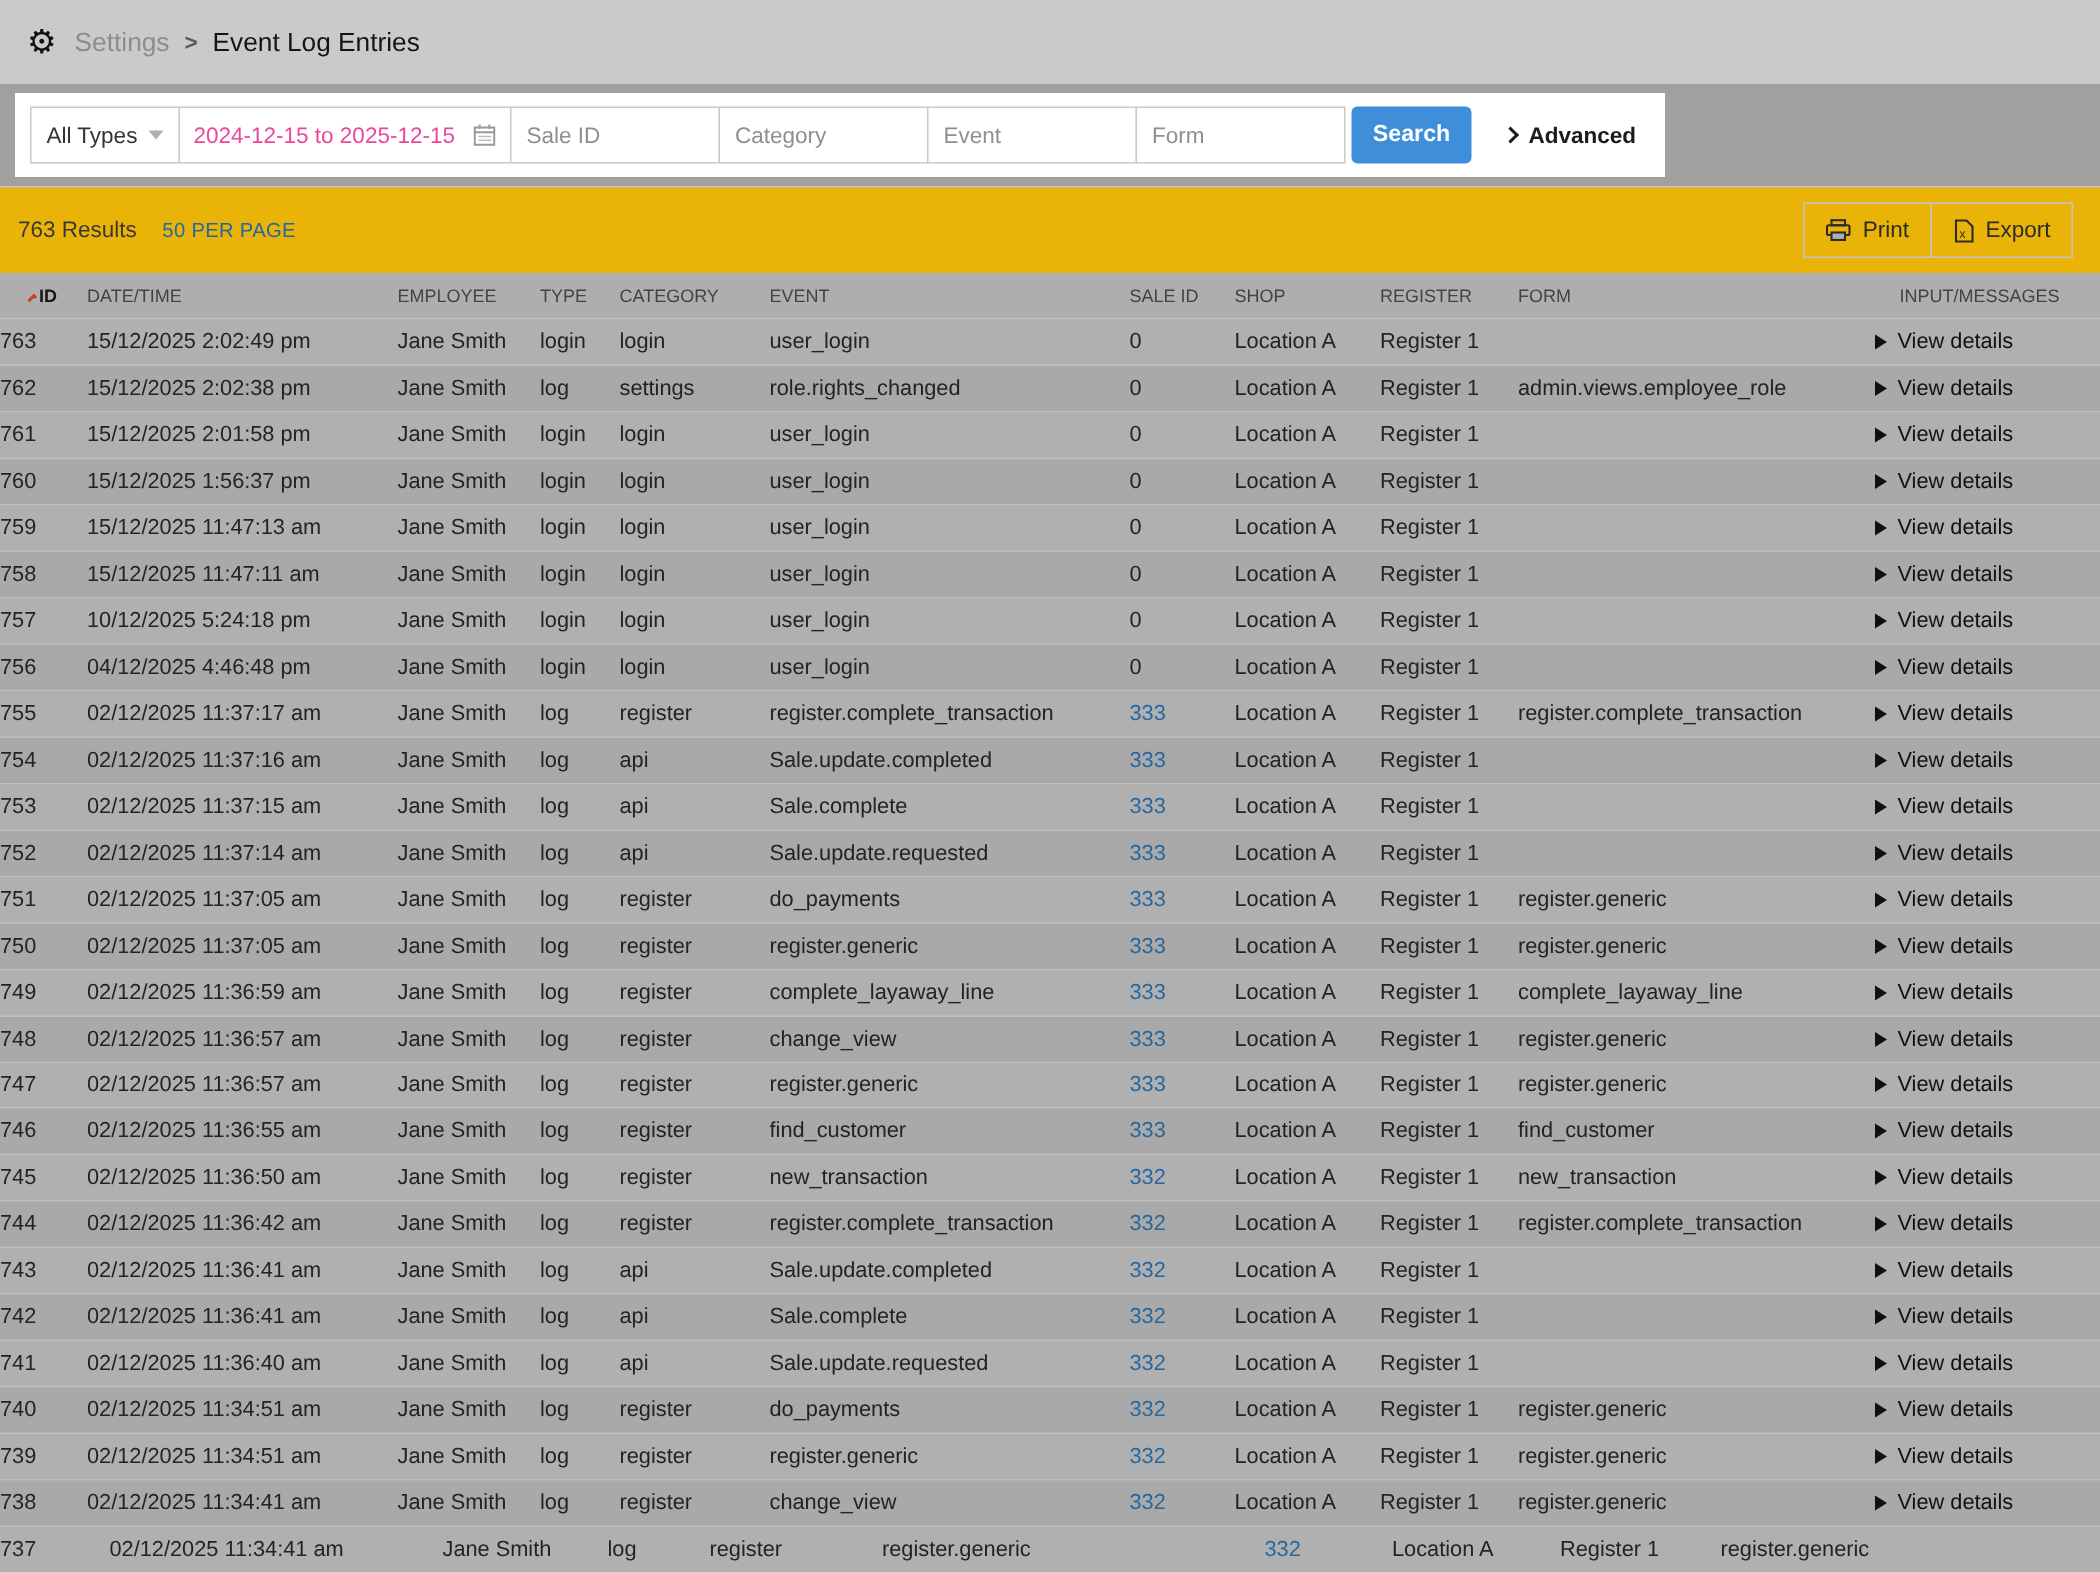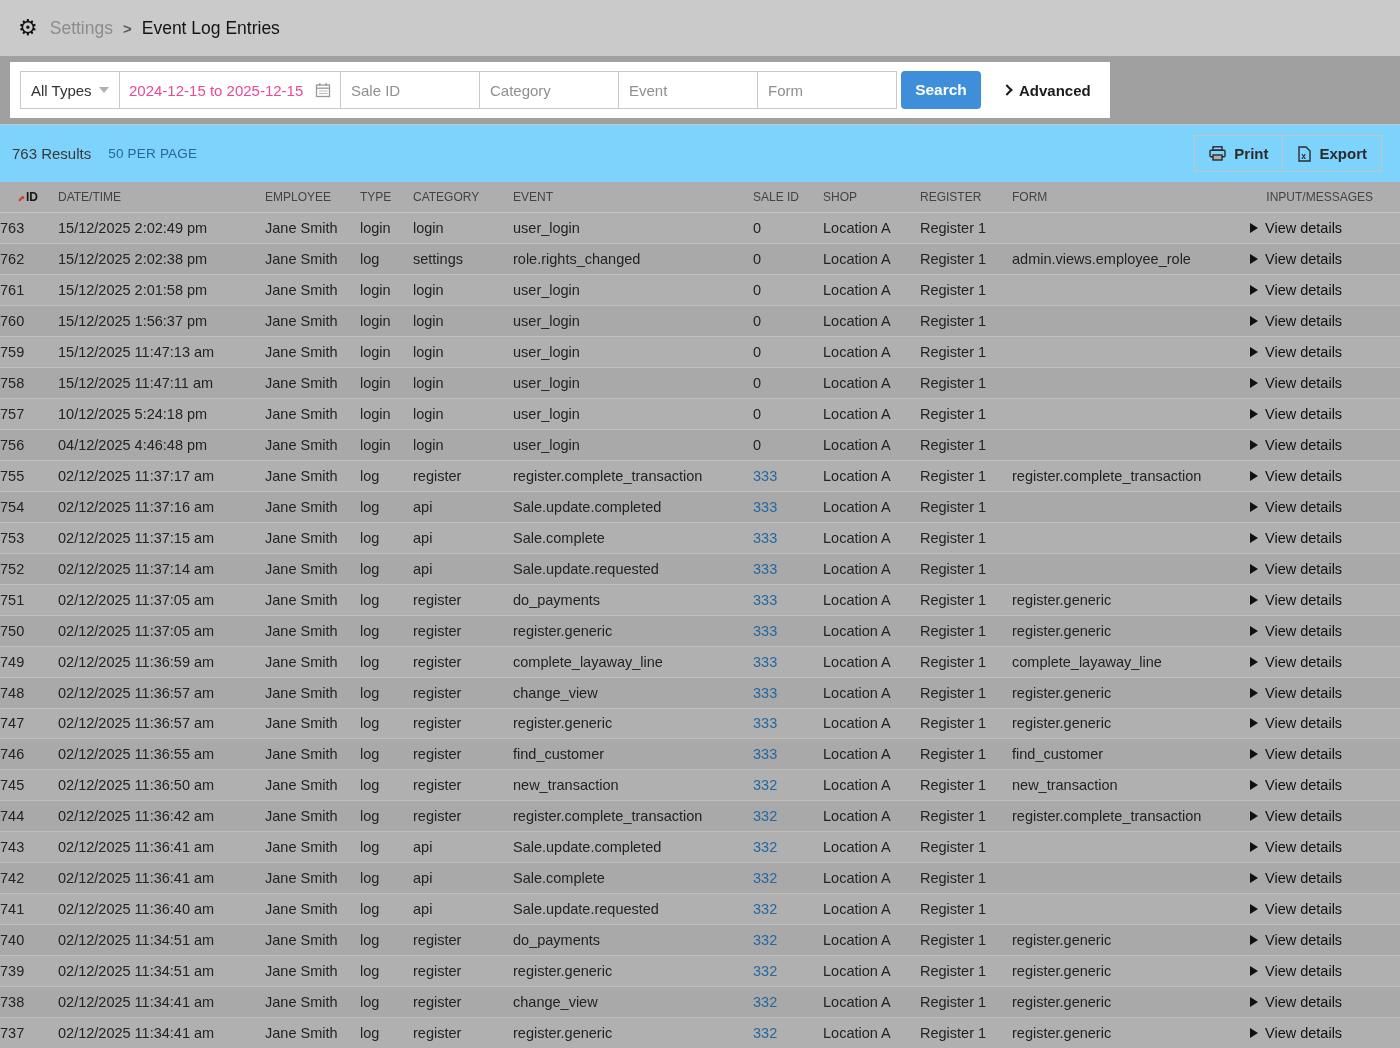--- a/index.html
+++ b/index.html
@@ -24,50 +24,50 @@
   .date-box { width:222px; padding:0 9px; justify-content:space-between; color:#ec4899; cursor:pointer; }
   .cal-icon { flex:0 0 auto; margin-left:6px; }
   input.fbox { width:140px; padding:0 10px; color:#333; outline:none; }
   input.fbox::placeholder { color:#8f8f8f; opacity:1; }
   .search-btn { height:38px; width:80px; margin-left:4px; background:#3e8ed9; color:#fff; border:none; border-radius:4px; font-family:"Liberation Sans",sans-serif; font-size:15.5px; font-weight:bold; cursor:pointer; }
   .advanced { display:flex; align-items:center; margin-left:22px; cursor:pointer; }
   .adv-chev { width:8px; height:8px; border-top:2.5px solid #1b1b1b; border-right:2.5px solid #1b1b1b; transform:rotate(45deg); margin-right:8px; }
   .adv-label { font-size:15px; font-weight:bold; color:#1b1b1b; }
 
   
-  .results-bar { height:58px; background:#7dd3fc; border-top:1px solid #c8c8c8; display:flex; align-items:center; padding:0 12px; flex:0 0 auto; }
+  .results-bar { height:58px; background:#eab308; border-top:1px solid #c8c8c8; display:flex; align-items:center; padding:0 12px; flex:0 0 auto; }
   .results-count { font-size:15px; color:#383838; }
   .pager { display:flex; margin-left:36px; border:1px solid #bcbcbc; height:37px; }
   .pg-seg { display:flex; align-items:center; justify-content:center; font-size:15px; color:#333; border-right:1px solid #bcbcbc; cursor:pointer; }
   .pg-seg:last-child { border-right:none; }
   .pg-prev { width:31px; }
   .pg-first { width:64px; background:#c6d1da; color:#26679e; }
   .pg-ellipsis { width:84px; color:#555; justify-content:space-between; padding:0 13px; }
   .pg-last { width:90px; }
   .pg-next { width:33px; }
   .tri-left { width:0; height:0; border-top:6px solid transparent; border-bottom:6px solid transparent; border-right:8px solid #c6c6c6; }
   .tri-right { width:0; height:0; border-top:6px solid transparent; border-bottom:6px solid transparent; border-left:8px solid #262626; }
   .pg-caret { width:0; height:0; border-left:5px solid transparent; border-right:5px solid transparent; border-top:6px solid #8a8a8a; }
   .per-page { margin-left:17px; font-size:13.5px; color:#26679e; cursor:pointer; letter-spacing:0.2px; }
   .rb-spacer { flex:1; }
   .tool-btns { display:flex; margin-right:6px; }
-  .tool-btn { height:37px; display:flex; align-items:center; gap:8px; padding:0 14px; background:transparent; border:1px solid #c4c4c4; font-family:"Liberation Sans",sans-serif; font-size:15px; font-weight:bold; color:#2c2c2c; cursor:pointer; }
+  .tool-btn { height:37px; display:flex; align-items:center; gap:8px; padding:0 14px; background:transparent; border:1px solid #c4c4c4; font-family:"Liberation Sans",sans-serif; font-size:15px; font-weight:normal; color:#2c2c2c; cursor:pointer; }
   .tool-btn + .tool-btn { border-left:none; }
 
   
   .grid-cols { display:grid; grid-template-columns:58px 207px 95px 53px 100px 240px 70px 97px 92px 238px 1fr; }
   .thead { height:31px; align-items:center; font-size:12px; color:#434343; border-bottom:1px solid #c3c3c3; background:#aeaeae; flex:0 0 auto; }
   .th { padding-right:20px; white-space:nowrap; }
   .th-id { padding-left:20px; font-weight:bold; color:#161616; display:flex; align-items:center; }
   .sort-caret { width:6px; height:6px; border-top:2px solid #ce3f2b; border-left:2px solid #ce3f2b; transform:rotate(45deg); margin-right:3px; margin-top:3px; }
   .th-input { text-align:right; padding-right:27px; }
   .tbody { flex:1 1 auto; display:flex; flex-direction:column; }
   .tr { flex:1 1 auto; align-items:center; font-size:14.5px; color:#232323; background:#b0b0b0; border-bottom:1px solid #bfbfbf; white-space:nowrap; }
   .tr:nth-child(even) { background:#a9a9a9; }
-  .tr:last-child { border-bottom:none; }
+  .tr:last-child { border-bottom:none;gap:15px; }
   .td { overflow:hidden; text-overflow:ellipsis; padding-right:6px; }
   .td-id { }
   .td-sale.link { color:#26679e; cursor:pointer; }
   .td-view { display:flex; align-items:center; gap:7px; cursor:pointer; color:#111; }
   .tri-right-sm { width:0; height:0; border-top:5.5px solid transparent; border-bottom:5.5px solid transparent; border-left:8px solid #101010; }
 </style>
 </head>
 <body>
 
 <div class="app">

